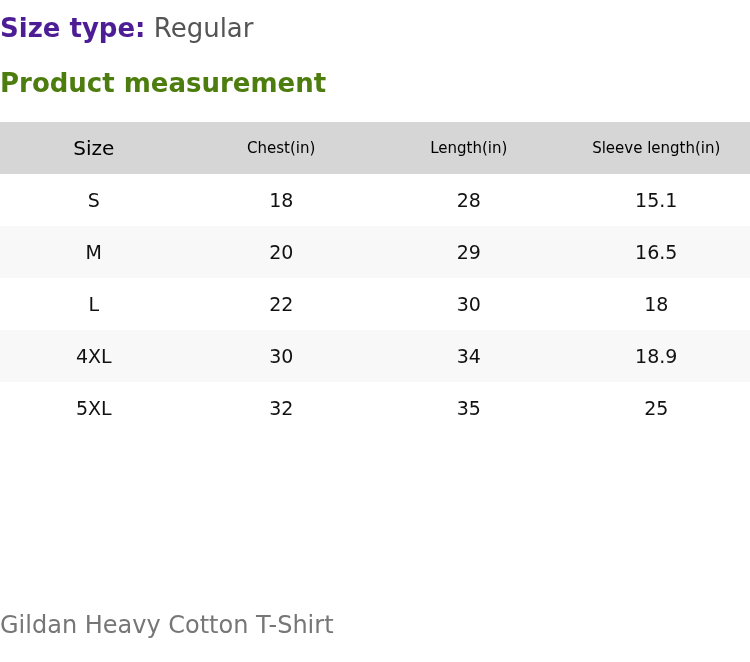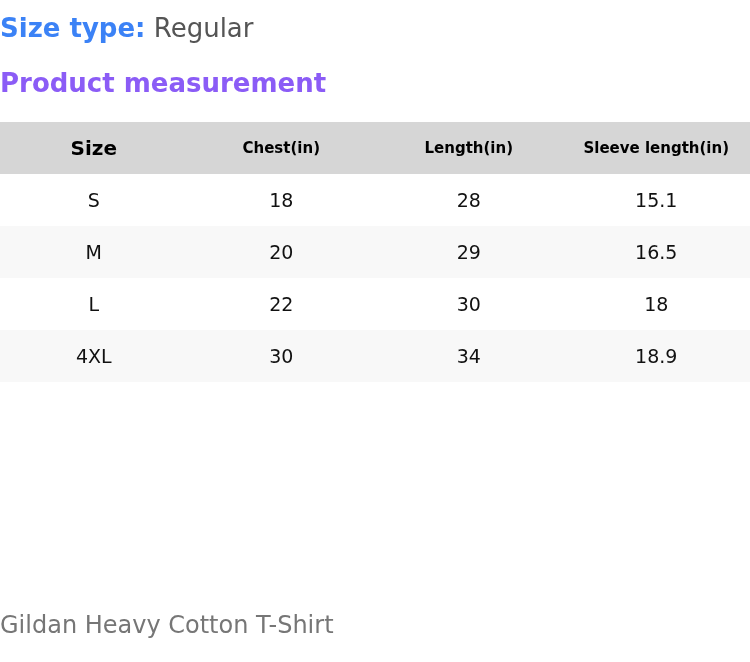--- a/index.html
+++ b/index.html
@@ -4,33 +4,33 @@
   <style>
     html, body { margin: 0; padding: 0; background: #ffffff; }
     body {
       width: 750px; height: 662px; overflow: hidden;
       font-family: "DejaVu Sans", sans-serif; color: #000;
     }
     .size-type {
       position: absolute; left: 0; top: 12px;
       font-size: 26px; line-height: 32px; white-space: nowrap;
     }
-    .size-type .lbl { font-weight: bold; color: #3b82f6; }
+    .size-type .lbl { font-weight: bold; color: #4c1d95; }
     .size-type .val { color: #555555; }
     .section-title {
       position: absolute; left: 0; top: 67px;
-      font-size: 26px; line-height: 32px; font-weight: bold; color: #8b5cf6;
+      font-size: 26px; line-height: 32px; font-weight: bold; color: #4d7c0f;
     }
     table {
       position: absolute; left: 0; top: 122px;
       width: 750px; border-collapse: collapse; table-layout: fixed;
     }
     th, td { text-align: center; padding: 0; width: 25%; }
     thead tr { background: #d6d6d6; height: 52px; }
-    th { font-weight: bold; color: #000; font-size: 15px; }
+    th { font-weight: normal; color: #000; font-size: 15px; }
     th.first { font-size: 20px; }
     tbody tr { height: 52px; }
     tbody tr:nth-child(odd) { background: #ffffff; }
     tbody tr:nth-child(even) { background: #f8f8f8; }
     td { font-size: 19px; color: #111; }
     .footer {
       position: absolute; left: 0; top: 610px;
       font-size: 24px; line-height: 30px; color: #767676;
     }
   </style>
@@ -71,16 +71,22 @@
       <td>22</td>
       <td>30</td>
       <td>18</td>
     </tr>
     <tr>
       <td>4XL</td>
       <td>30</td>
       <td>34</td>
       <td>18.9</td>
     </tr>
+    <tr>
+      <td>5XL</td>
+      <td>32</td>
+      <td>35</td>
+      <td>25</td>
+    </tr>
   </tbody>
 </table>
 
 <div class="footer">Gildan Heavy Cotton T-Shirt</div>
 
 </body></html>

